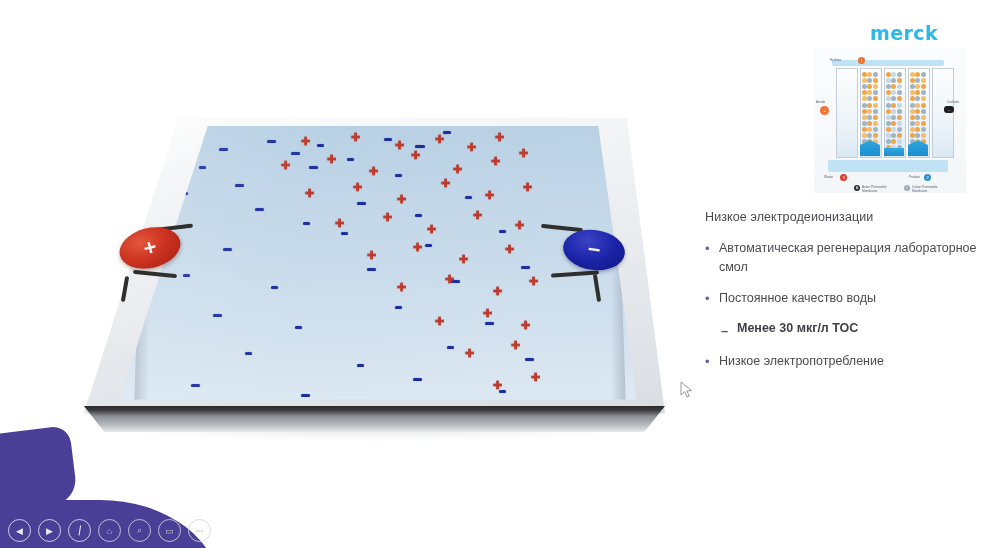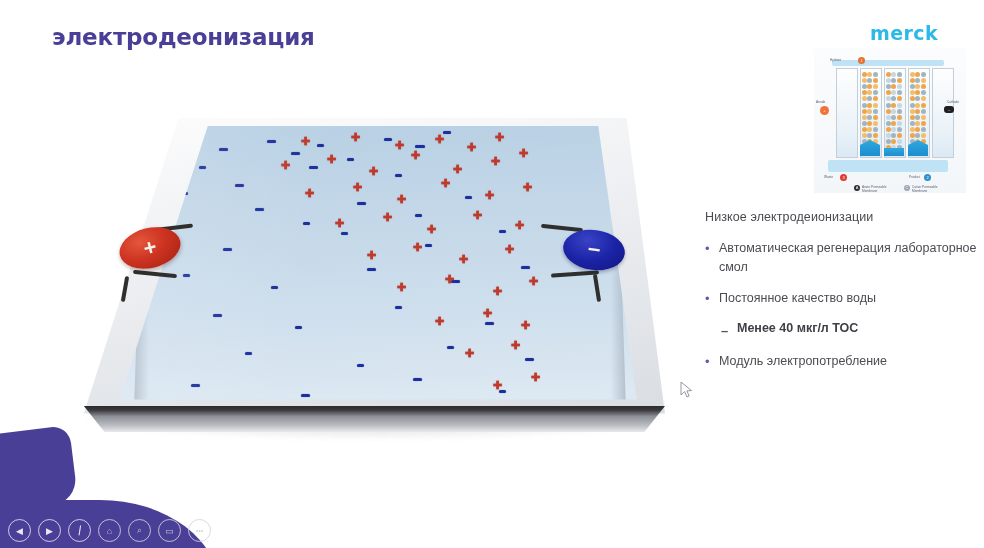--- a/index.html
+++ b/index.html
@@ -326,21 +326,20 @@
   }
 </style>
 </head>
 <body>
 
 <div id="slide">
 
   <div class="deco-quad"></div>
   <div class="deco-blob"></div>
 
-  <div class="slide-title">электродеонизация</div>
 
   <div class="tank-wrap">
     <div class="tank-shadow"></div>
     <div class="tank-rim"></div>
     <div class="tank-base"></div>
 
     <div class="tank-water">
       <div class="wall-l"></div>
       <div class="wall-r"></div>
       <div id="ion-layer">
@@ -605,25 +604,25 @@
         <div class="tc-item">
           <span class="tc-bullet">•</span>
           <span class="tc-text">Автоматическая регенерация лабораторное смол</span>
         </div>
         <div class="tc-item">
           <span class="tc-bullet">•</span>
           <span class="tc-text">Постоянное качество воды</span>
         </div>
         <div class="tc-dash">
           <span class="tc-bullet">–</span>
-          <span class="tc-text">Менее 40 мкг/л ТОС</span>
+          <span class="tc-text">Менее 30 мкг/л ТОС</span>
         </div>
         <div class="tc-item">
           <span class="tc-bullet">•</span>
-          <span class="tc-text">Модуль электропотребление</span>
+          <span class="tc-text">Низкое электропотребление</span>
         </div>
       </div>
   </div>
 
   <svg class="cursor" viewBox="0 0 13 18" style="left: 680px; top: 381px;">
     <path d="M1 1 L1 14 L4.6 10.6 L7 16 L9.2 15 L6.9 9.9 L11.5 9.6 Z" fill="#ffffff" stroke="#8a8a95" stroke-width="0.9"></path>
   </svg>
 
 
   <div class="toolbar" id="toolbar">

